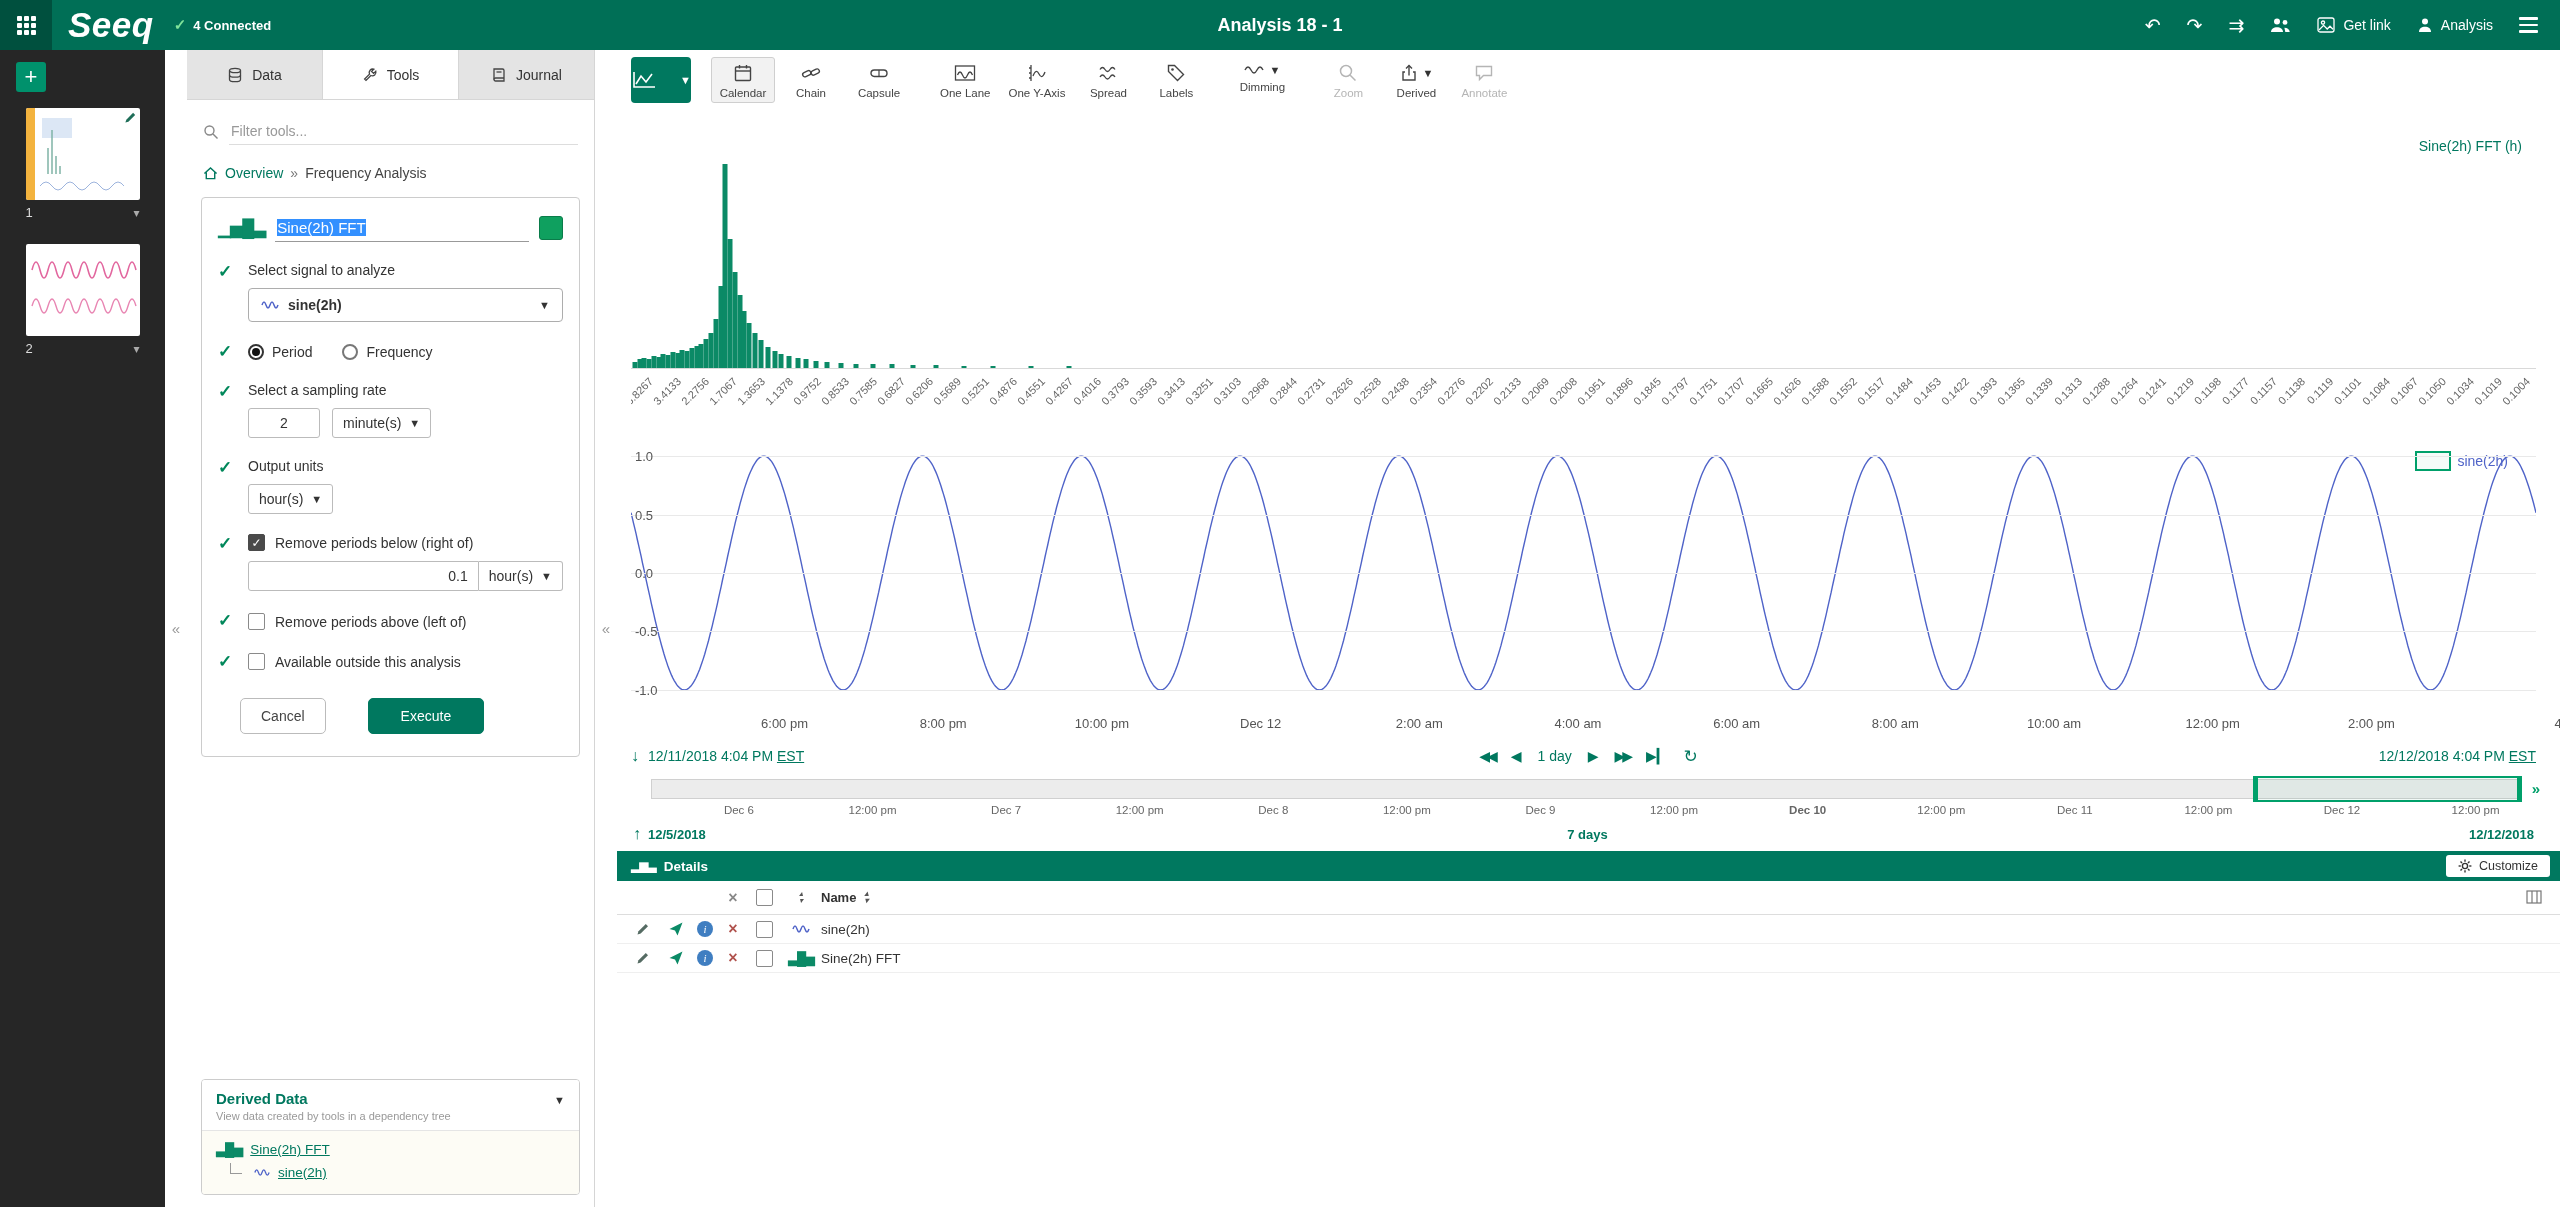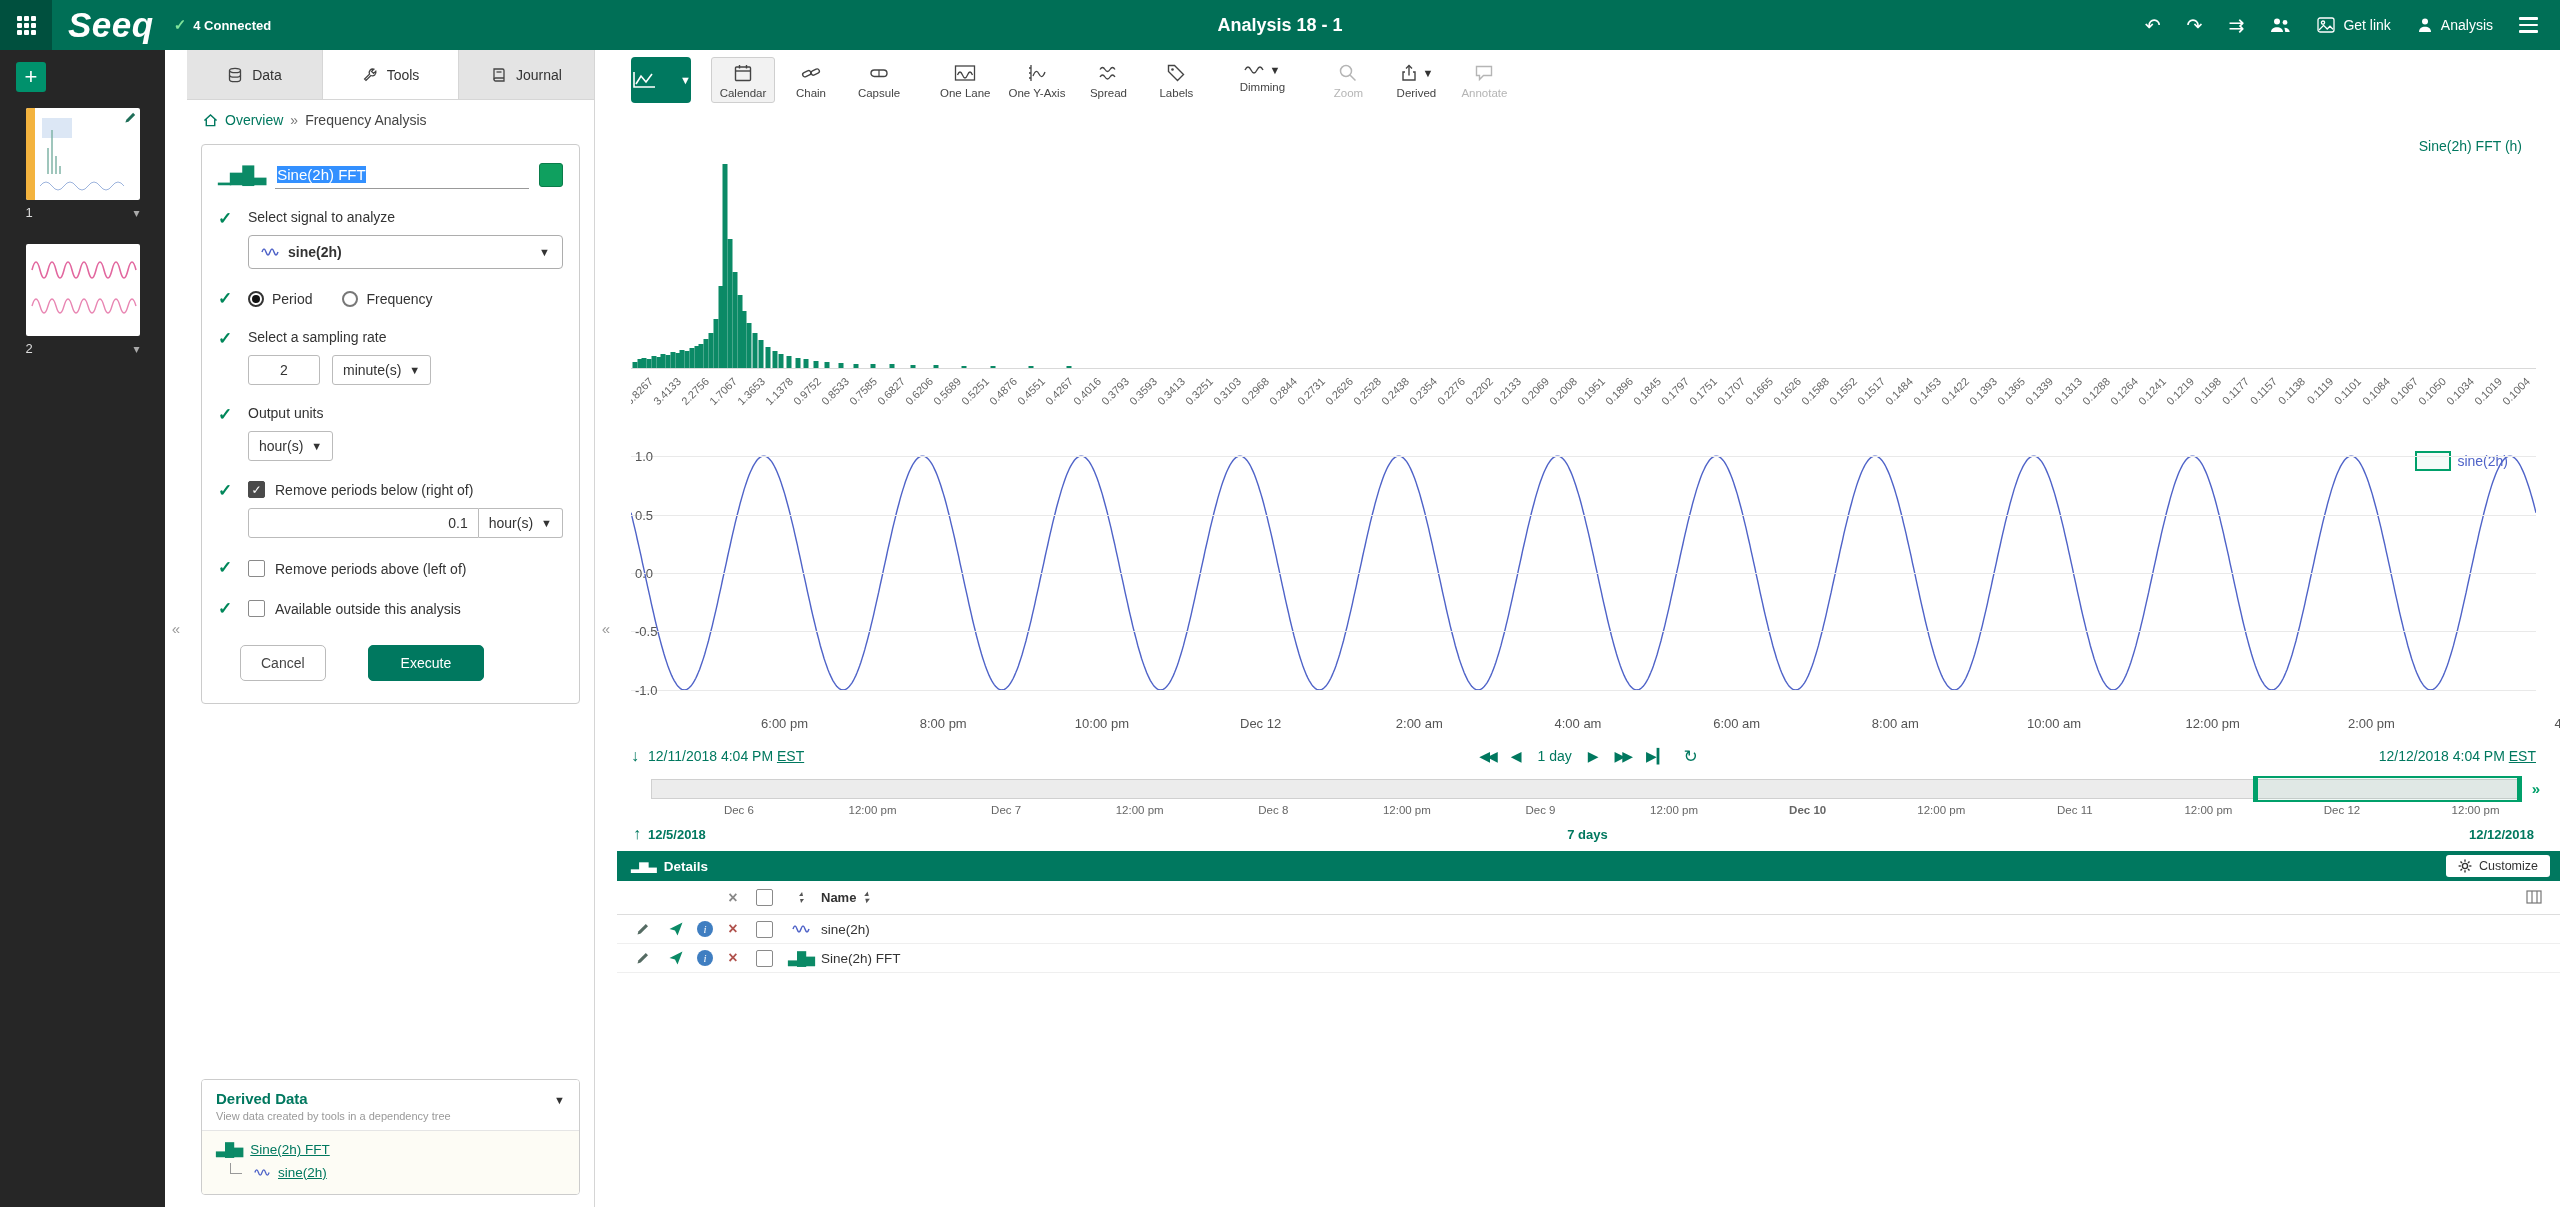--- a/index.html
+++ b/index.html
@@ -314,20 +314,29 @@
                   <path d="M3 2h8.5A1.5 1.5 0 0 1 13 3.5V14H4.5A1.5 1.5 0 0 1 3 12.5z"></path>
                   <path d="M3 12.5A1.5 1.5 0 0 1 4.5 11H13"></path>
                   <line x1="5.5" y1="5" x2="10.5" y2="5"></line>
                 </g>
               </svg>
             </span>
           <span>Journal</span>
         </div>
       </div>
 
+      <div class="search-row">
+        <span>
+            <svg width="16" height="16" viewBox="0 0 16 16">
+              <circle cx="6.5" cy="6.5" r="4.5" fill="none" stroke="#888" stroke-width="1.4"></circle>
+              <line x1="10" y1="10" x2="14.5" y2="14.5" stroke="#888" stroke-width="1.4"></line>
+            </svg>
+          </span>
+        <input class="filter-input" placeholder="Filter tools..." style="">
+      </div>
 
       <div class="crumbs">
         <span>
             <svg width="15" height="15" viewBox="0 0 16 16">
               <path d="M1.5 8 8 2l6.5 6M3.5 7v6.5h9V7" fill="none" stroke="#00785f" stroke-width="1.5"></path>
             </svg>
           </span>
         <span class="link">Overview</span>
         <span class="sep">»</span>
         <span class="cur">Frequency Analysis</span>

